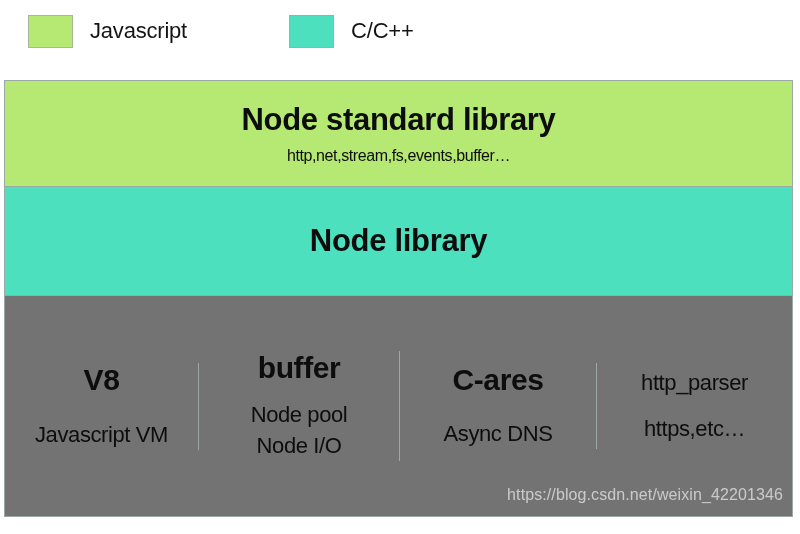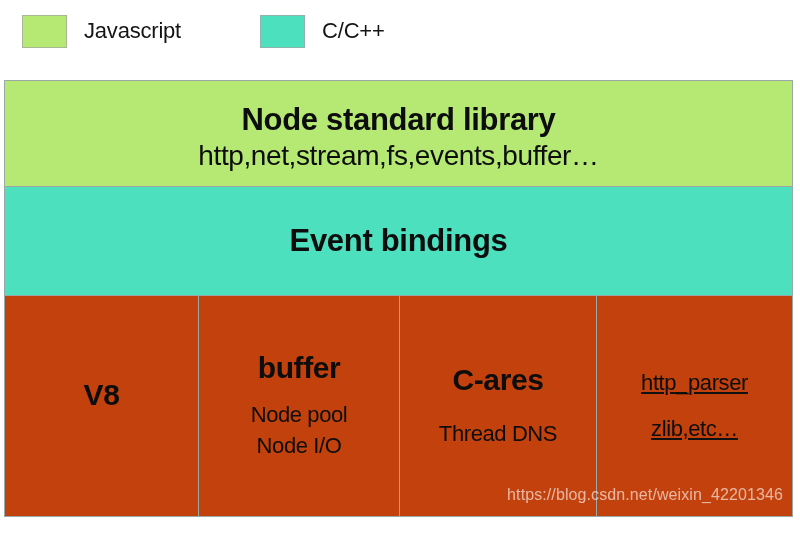--- a/index.html
+++ b/index.html
@@ -23,22 +23,22 @@
     top: 0;
     width: 800px;
     height: 62px;
     display: flex;
     align-items: center;
   }
   .legend-item {
     display: flex;
     align-items: center;
   }
-  .legend-item.js { margin-left: 22px; text-align: center; }
-  .legend-item.c  { margin-left: 79px; }
+  .legend-item.js { margin-left: 28px; text-align: center; }
+  .legend-item.c  { margin-left: 102px; }
   .swatch {
     width: 45px;
     height: 33px;
     border: 1px solid #9fb0ae;
     box-sizing: border-box;
   }
   .swatch.js { background: #b5e973; border-color: #a6b894; }
   .swatch.c  { background: #4ce0be; border-color: #8fb4ad; }
   .legend-label {
     margin-left: 17px;
@@ -75,21 +75,21 @@
     padding-top: 4px;
   }
   .band-std .title {
     font-size: 31px;
     font-weight: bold;
     line-height: 34px;
     letter-spacing: -0.3px;
     color: #0d0d0d;
   }
   .band-std .subtitle {
-    font-size: 28px;
+    font-size: 16px;
     line-height: 26px;
     letter-spacing: -0.4px;
     color: #0d0d0d;
     margin-top: 6px;
   }
 
   .band-bindings {
     background: #4ce0be;
     border-bottom: 1px solid #9aa8a6;
     height: 109px;
@@ -102,38 +102,39 @@
     font-size: 31px;
     font-weight: bold;
     line-height: 34px;
     letter-spacing: -0.3px;
     color: #0d0d0d;
   }
 
   .columns {
     flex: 1 1 auto;
     display: flex;
-    background: #c2410c;
+    background: #737373;
     position: relative;
+    align-items: center;
   }
   .col {
     box-sizing: border-box;
     display: flex;
     flex-direction: column;
     align-items: center;
     justify-content: center;
     text-align: center;
     border-right: 1px solid #9aa8a6;
     padding: 0 4px;
   }
   .col:last-child { border-right: none; }
   .col-v8      { width: 194px; }
   .col-libuv   { width: 201px; }
   .col-cares   { width: 197px; }
-  .col-misc    { width: 195px; text-decoration: underline; }
+  .col-misc    { width: 195px; }
 
   .col .heading {
     font-size: 30px;
     font-weight: bold;
     line-height: 34px;
     letter-spacing: -0.4px;
     color: #0d0d0d;
     margin-bottom: 14px;
   }
   .col .line {
@@ -175,41 +176,42 @@
 </div>
 
 <div class="diagram">
 
   <div class="band-std">
     <div class="title">Node standard library</div>
     <div class="subtitle">http,net,stream,fs,events,buffer…</div>
   </div>
 
   <div class="band-bindings">
-    <div class="title">Event bindings</div>
+    <div class="title">Node library</div>
   </div>
 
   <div class="columns">
 
     <div class="col col-v8">
       <div class="heading">V8</div>
+      <div class="line">Javascript VM</div>
     </div>
 
     <div class="col col-libuv">
       <div class="heading">buffer</div>
       <div class="line">Node pool</div>
       <div class="line">Node I/O</div>
     </div>
 
     <div class="col col-cares">
       <div class="heading">C-ares</div>
-      <div class="line">Thread DNS</div>
+      <div class="line">Async DNS</div>
     </div>
 
     <div class="col col-misc">
       <div class="line">http_parser</div>
-      <div class="line">zlib,etc…</div>
+      <div class="line">https,etc…</div>
     </div>
 
   </div>
 
   <div class="watermark">https://blog.csdn.net/weixin_42201346</div>
 </div>
 
 </body></html>

